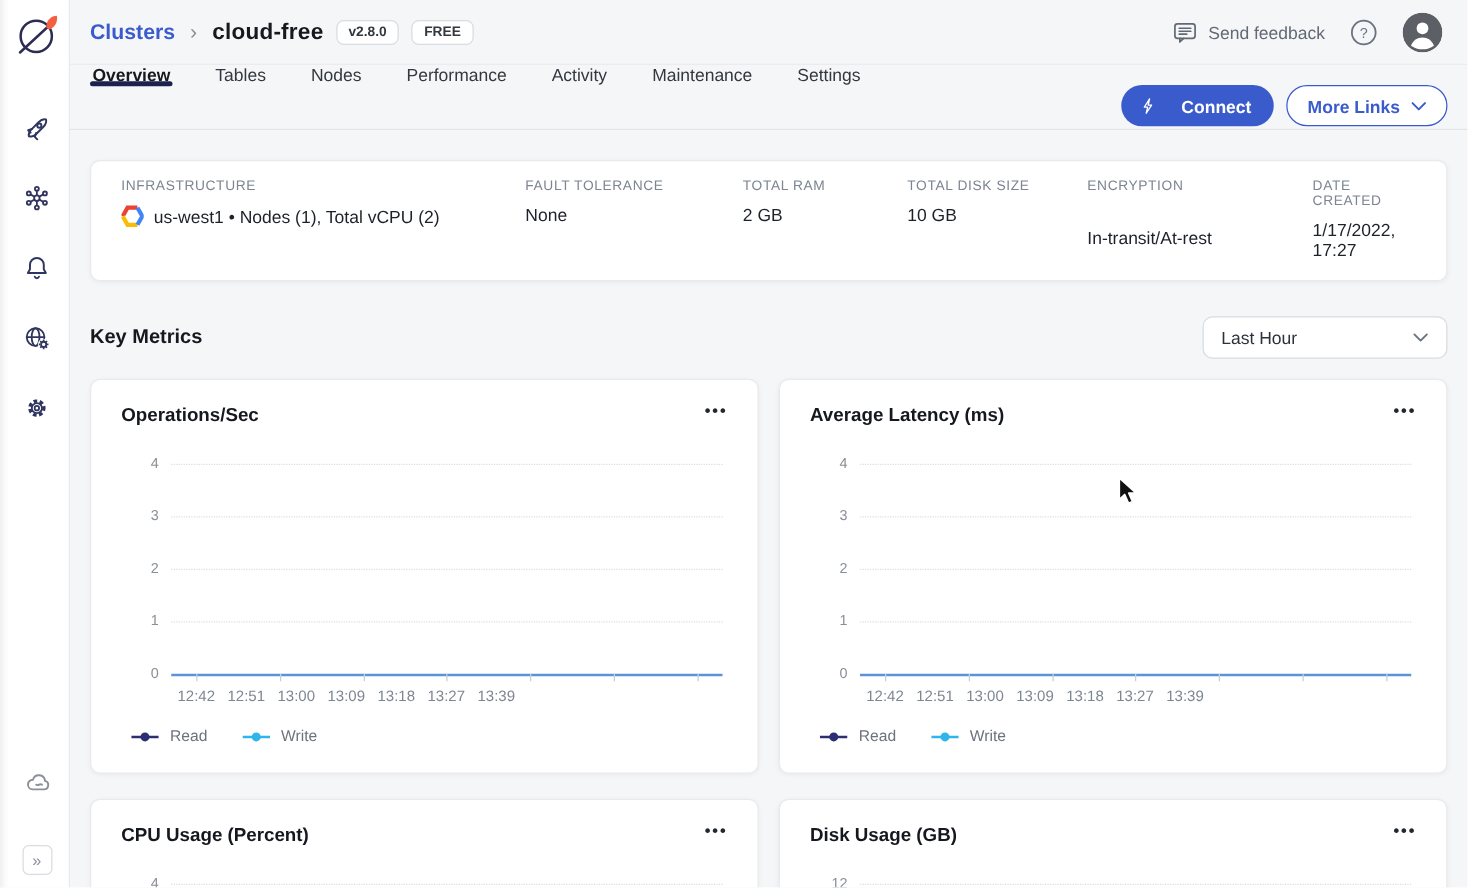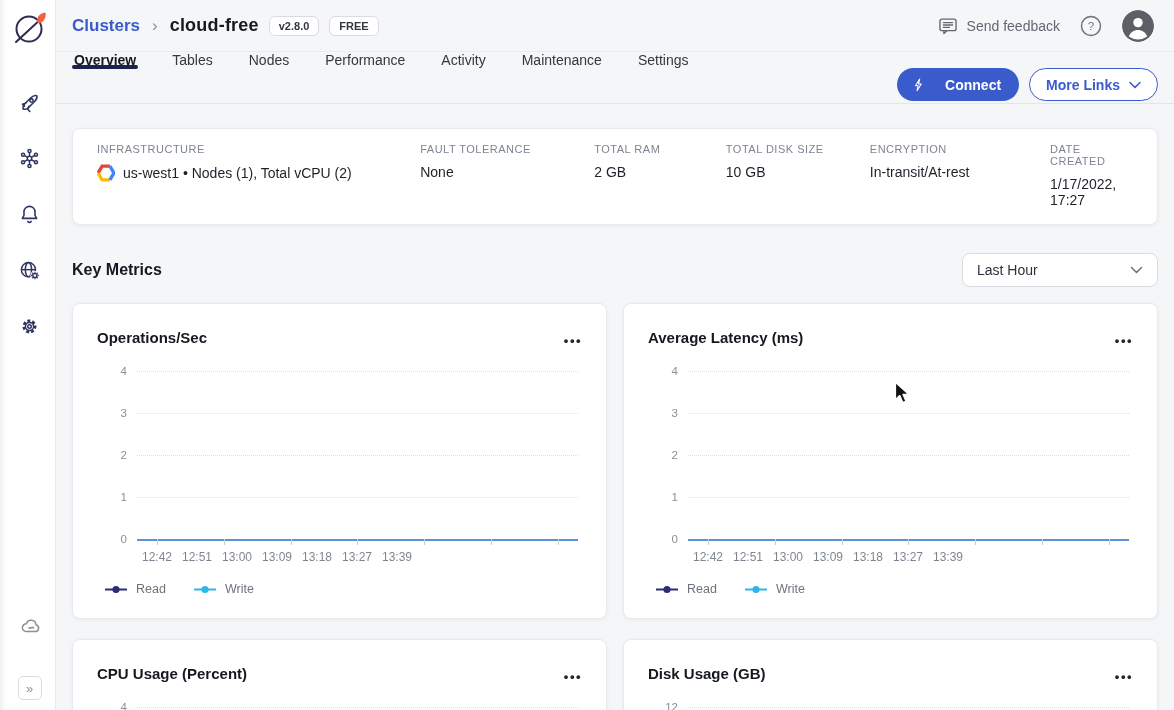--- a/index.html
+++ b/index.html
@@ -55,21 +55,21 @@
   
   .metrics-row { display:flex; align-items:center; margin:28px 0 16px; }
   .metrics-title { font-size:16px; font-weight:bold; color:#15181e; }
   .range-select { margin-left:auto; width:196px; height:34px; background:#fff; border:1px solid #d8dbe0; border-radius:8px;
                   display:flex; align-items:center; padding:0 14px; font-size:14px; color:#2c323b; cursor:pointer; }
   .range-select .chev { margin-left:auto; display:flex; }
 
   
   .charts-grid { display:grid; grid-template-columns:1fr 1fr; gap:20px 16px; }
   .chart-card { height:316px; padding:20px 24px; overflow:hidden; }
-  .chart-head { display:flex; align-items:flex-end; height:22px; }
+  .chart-head { display:flex; align-items:flex-start; height:22px; }
   .chart-title { font-size:15px; font-weight:bold; color:#15181e; }
   .chart-menu { margin-left:auto; border:none; background:none; color:#23272e; font-size:13px; font-weight:bold;
                 letter-spacing:1.5px; cursor:pointer; line-height:10px; }
   .chart-plot { position:relative; height:168px; margin-top:25px; }
   .tick-label { position:absolute; left:0; width:30px; text-align:right; transform:translateY(-50%);
                 font-size:11.5px; color:#8a9098; }
   .gridline { position:absolute; left:40px; right:4px; border-top:1px dotted #dcdee3; }
   .gridline.baseline { border-top:2px solid #5b93d8; }
   .xaxis { margin:0 4px 0 40px; }
   .xticks { display:flex; justify-content:space-between; height:6px; }
@@ -239,21 +239,21 @@
             <div class="info-value">
               <span>2 GB</span>
             </div>
           </div>
           <div class="info-col" style="flex: 0 0 13.9%;">
             <div class="info-label">TOTAL DISK SIZE</div>
             <div class="info-value">
               <span>10 GB</span>
             </div>
           </div>
-          <div class="info-col" style="flex: 0 0 17.4%;">
+          <div class="info-col" style="flex: 0 0 17.4%; gap: 18px;">
             <div class="info-label">ENCRYPTION</div>
             <div class="info-value">
               <span>In-transit/At-rest</span>
             </div>
           </div>
           <div class="info-col" style="flex: 0 0 8%;">
             <div class="info-label">DATE CREATED</div>
             <div class="info-value">
               <span>1/17/2022, 17:27</span>
             </div>

